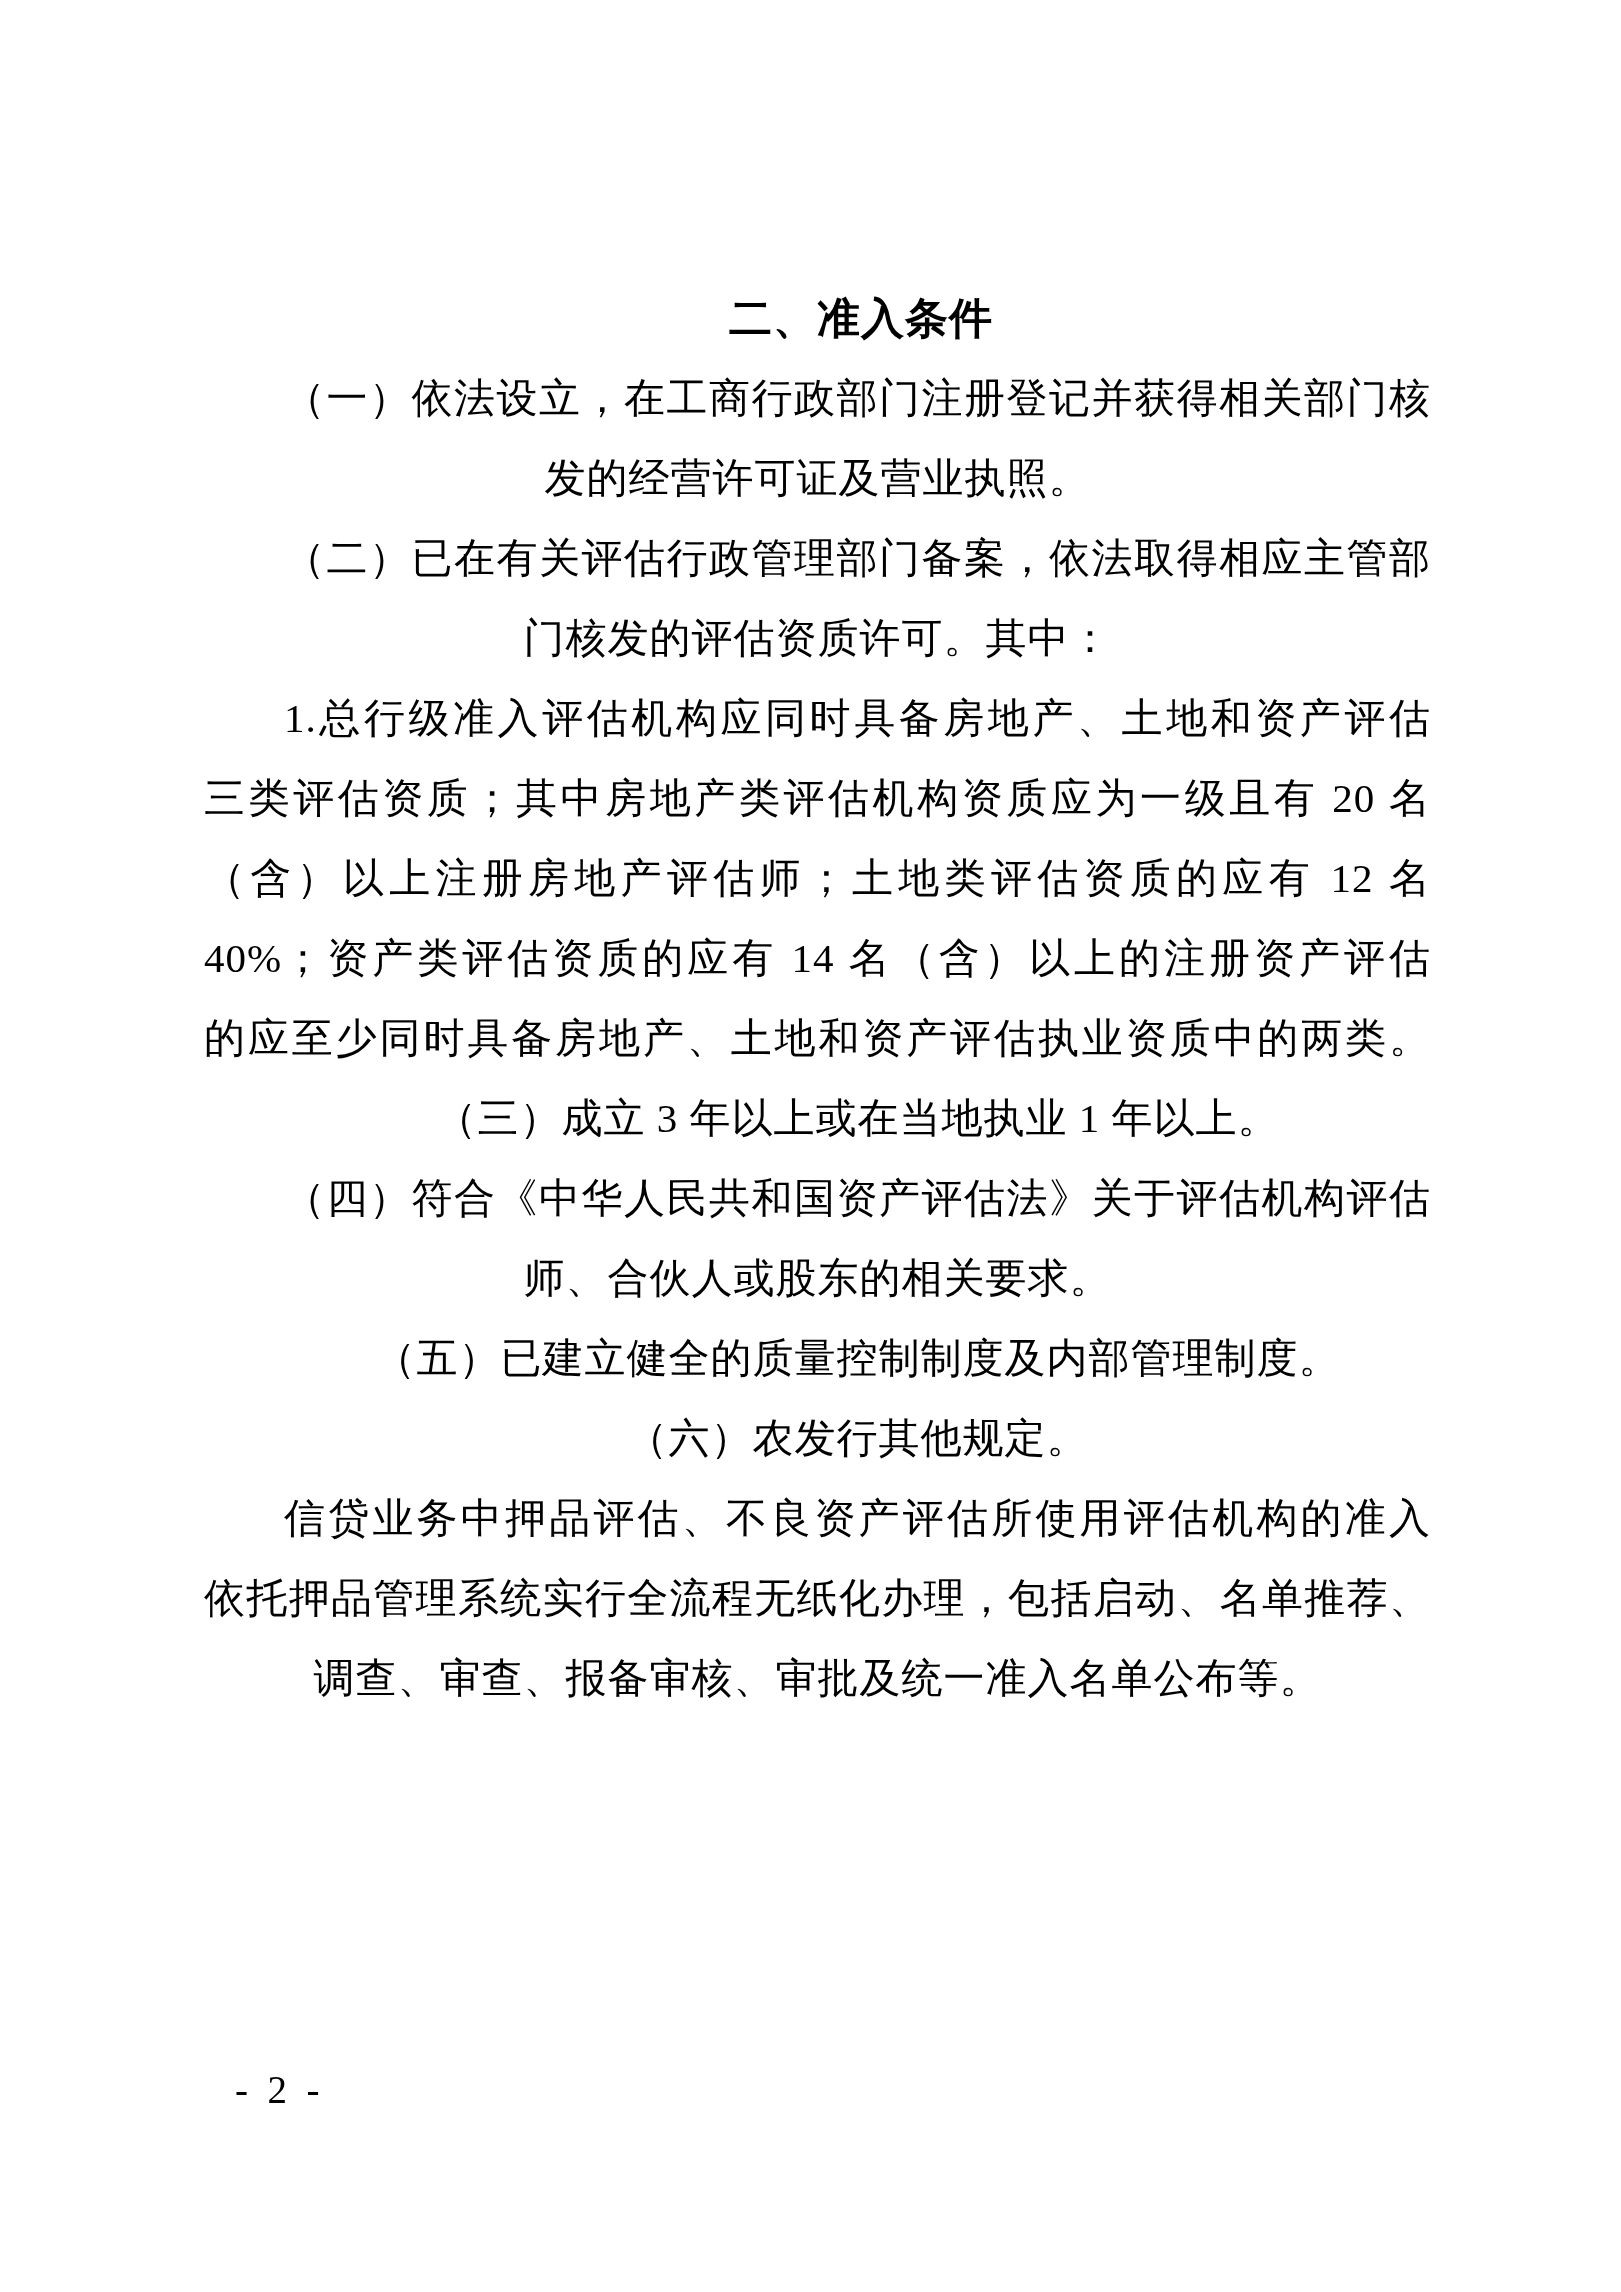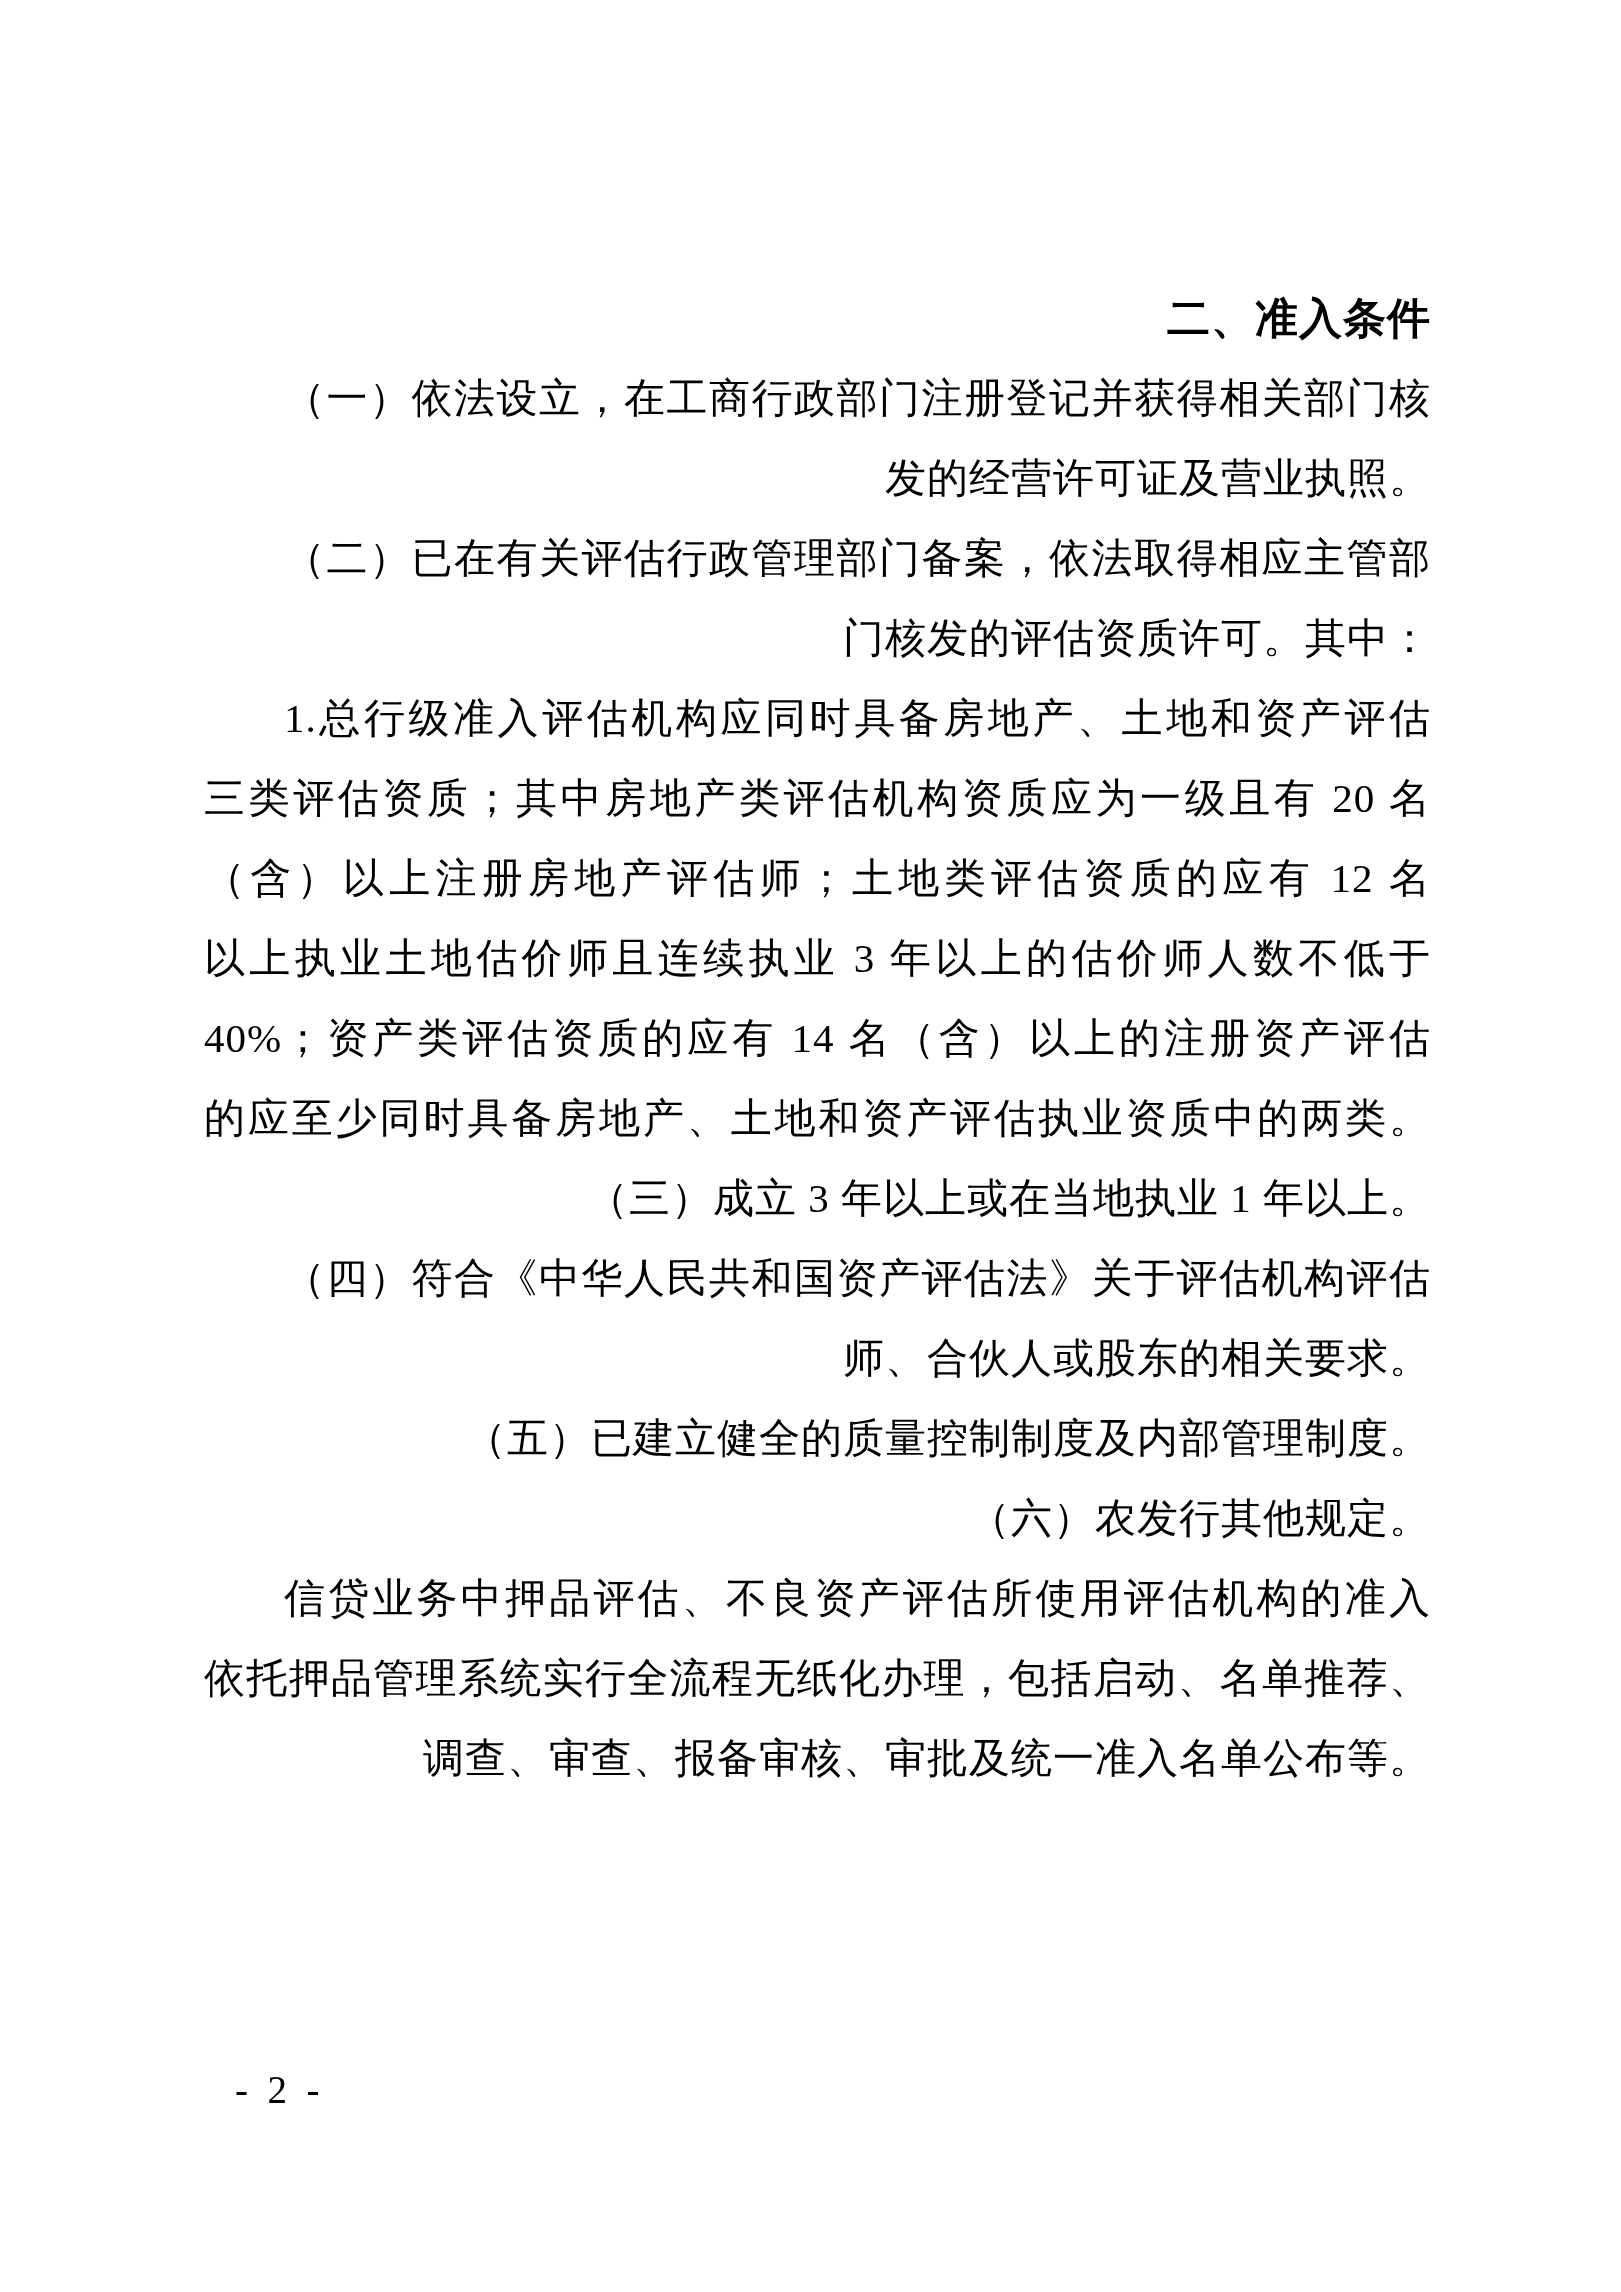--- a/index.html
+++ b/index.html
@@ -21,21 +21,21 @@
     position: absolute;
     left: 204px;
     top: 278px;
     width: 1227px;
   }
   .line {
     height: 80px;
     line-height: 80px;
     font-size: 41px;
     overflow: hidden;
-    text-align: right;
+    text-align: center;
     letter-spacing: 1px;
   }
   
   .ind { padding-left: 80px; }
   
   .just {
     text-align: justify;
     text-align-last: justify;
     text-justify: inter-character;
   }
@@ -61,21 +61,20 @@
 <div class="page">
   <main class="content">
     <div class="line hd">二、准入条件</div>
     <div class="line ind just">（一）依法设立，在工商行政部门注册登记并获得相关部门核</div>
     <div class="line">发的经营许可证及营业执照。</div>
     <div class="line ind just">（二）已在有关评估行政管理部门备案，依法取得相应主管部</div>
     <div class="line">门核发的评估资质许可。其中：</div>
     <div class="line ind just">1.总行级准入评估机构应同时具备房地产、土地和资产评估</div>
     <div class="line just">三类评估资质；其中房地产类评估机构资质应为一级且有 20 名</div>
     <div class="line just">（含）以上注册房地产评估师；土地类评估资质的应有 12 名（含）</div>
-    <div class="line just">以上执业土地估价师且连续执业 3 年以上的估价师人数不低于</div>
     <div class="line just">40%；资产类评估资质的应有 14 名（含）以上的注册资产评估师。</div>
     <div class="line just">的应至少同时具备房地产、土地和资产评估执业资质中的两类。</div>
     <div class="line ind">（三）成立 3 年以上或在当地执业 1 年以上。</div>
     <div class="line ind just">（四）符合《中华人民共和国资产评估法》关于评估机构评估</div>
     <div class="line">师、合伙人或股东的相关要求。</div>
     <div class="line ind">（五）已建立健全的质量控制制度及内部管理制度。</div>
     <div class="line ind">（六）农发行其他规定。</div>
     <div class="line ind just">信贷业务中押品评估、不良资产评估所使用评估机构的准入</div>
     <div class="line just">依托押品管理系统实行全流程无纸化办理，包括启动、名单推荐、</div>
     <div class="line">调查、审查、报备审核、审批及统一准入名单公布等。</div>

